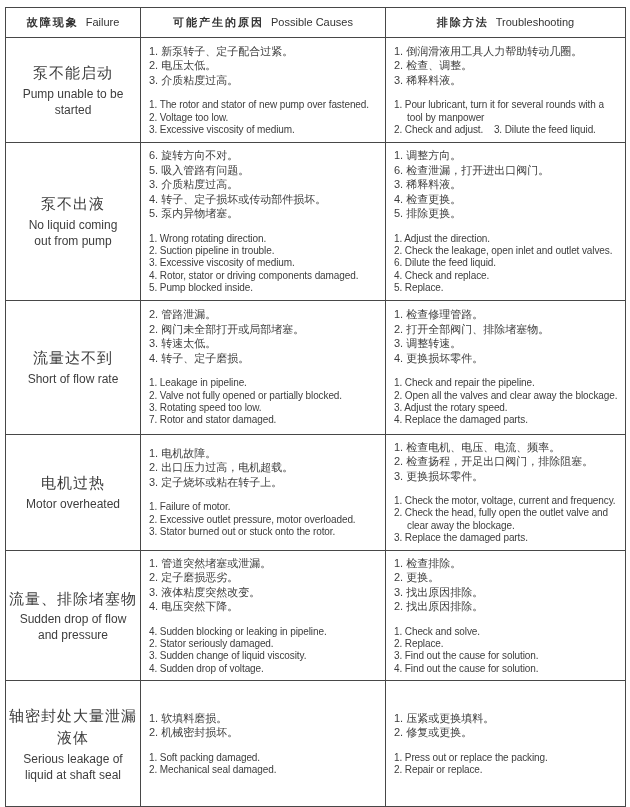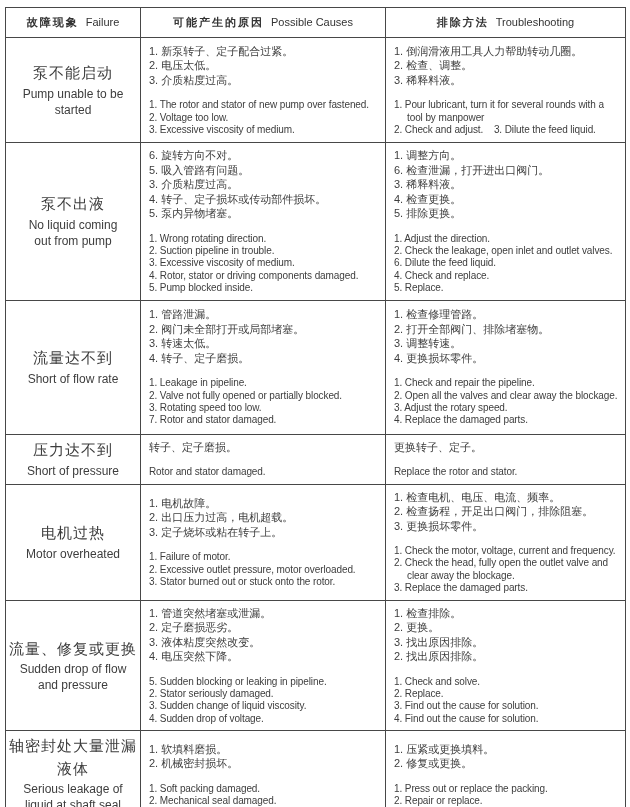--- a/index.html
+++ b/index.html
@@ -137,21 +137,21 @@
             </div>
           </td>
         </tr>
         <tr>
           <td class="failure">
             <div class="fzh">流量达不到</div>
             <div class="fen">Short of flow rate</div>
           </td>
           <td class="list-cell">
             <div class="list zh">
-              <div class="item">1. 管路泄漏。</div>
+              <div class="item">2. 管路泄漏。</div>
               <div class="item">2. 阀门未全部打开或局部堵塞。</div>
               <div class="item">3. 转速太低。</div>
               <div class="item">4. 转子、定子磨损。</div>
             </div>
             <div class="list en">
               <div class="item">1. Leakage in pipeline.</div>
               <div class="item">2. Valve not fully opened or partially blocked.</div>
               <div class="item">3. Rotating speed too low.</div>
               <div class="item">7. Rotor and stator damaged.</div>
             </div>
@@ -166,42 +166,20 @@
             <div class="list en">
               <div class="item">1. Check and repair the pipeline.</div>
               <div class="item">2. Open all the valves and clear away the blockage.</div>
               <div class="item">3. Adjust the rotary speed.</div>
               <div class="item">4. Replace the damaged parts.</div>
             </div>
           </td>
         </tr>
         <tr>
           <td class="failure">
-            <div class="fzh">压力达不到</div>
-            <div class="fen">Short of pressure</div>
-          </td>
-          <td class="list-cell">
-            <div class="list zh">
-              <div class="item">转子、定子磨损。</div>
-            </div>
-            <div class="list en">
-              <div class="item">Rotor and stator damaged.</div>
-            </div>
-          </td>
-          <td class="list-cell">
-            <div class="list zh">
-              <div class="item">更换转子、定子。</div>
-            </div>
-            <div class="list en">
-              <div class="item">Replace the rotor and stator.</div>
-            </div>
-          </td>
-        </tr>
-        <tr>
-          <td class="failure">
             <div class="fzh">电机过热</div>
             <div class="fen">Motor overheated</div>
           </td>
           <td class="list-cell">
             <div class="list zh">
               <div class="item">1. 电机故障。</div>
               <div class="item">2. 出口压力过高，电机超载。</div>
               <div class="item">3. 定子烧坏或粘在转子上。</div>
             </div>
             <div class="list en">
@@ -218,33 +196,33 @@
             </div>
             <div class="list en">
               <div class="item">1. Check the motor, voltage, current and frequency.</div>
               <div class="item">2. Check the head, fully open the outlet valve and clear away the blockage.</div>
               <div class="item">3. Replace the damaged parts.</div>
             </div>
           </td>
         </tr>
         <tr>
           <td class="failure">
-            <div class="fzh">流量、修复或更换</div>
+            <div class="fzh">流量、排除堵塞物</div>
             <div class="fen">Sudden drop of flow
 and pressure</div>
           </td>
           <td class="list-cell">
             <div class="list zh">
               <div class="item">1. 管道突然堵塞或泄漏。</div>
               <div class="item">2. 定子磨损恶劣。</div>
               <div class="item">3. 液体粘度突然改变。</div>
               <div class="item">4. 电压突然下降。</div>
             </div>
             <div class="list en">
-              <div class="item">5. Sudden blocking or leaking in pipeline.</div>
+              <div class="item">4. Sudden blocking or leaking in pipeline.</div>
               <div class="item">2. Stator seriously damaged.</div>
               <div class="item">3. Sudden change of liquid viscosity.</div>
               <div class="item">4. Sudden drop of voltage.</div>
             </div>
           </td>
           <td class="list-cell">
             <div class="list zh">
               <div class="item">1. 检查排除。</div>
               <div class="item">2. 更换。</div>
               <div class="item">3. 找出原因排除。</div>

